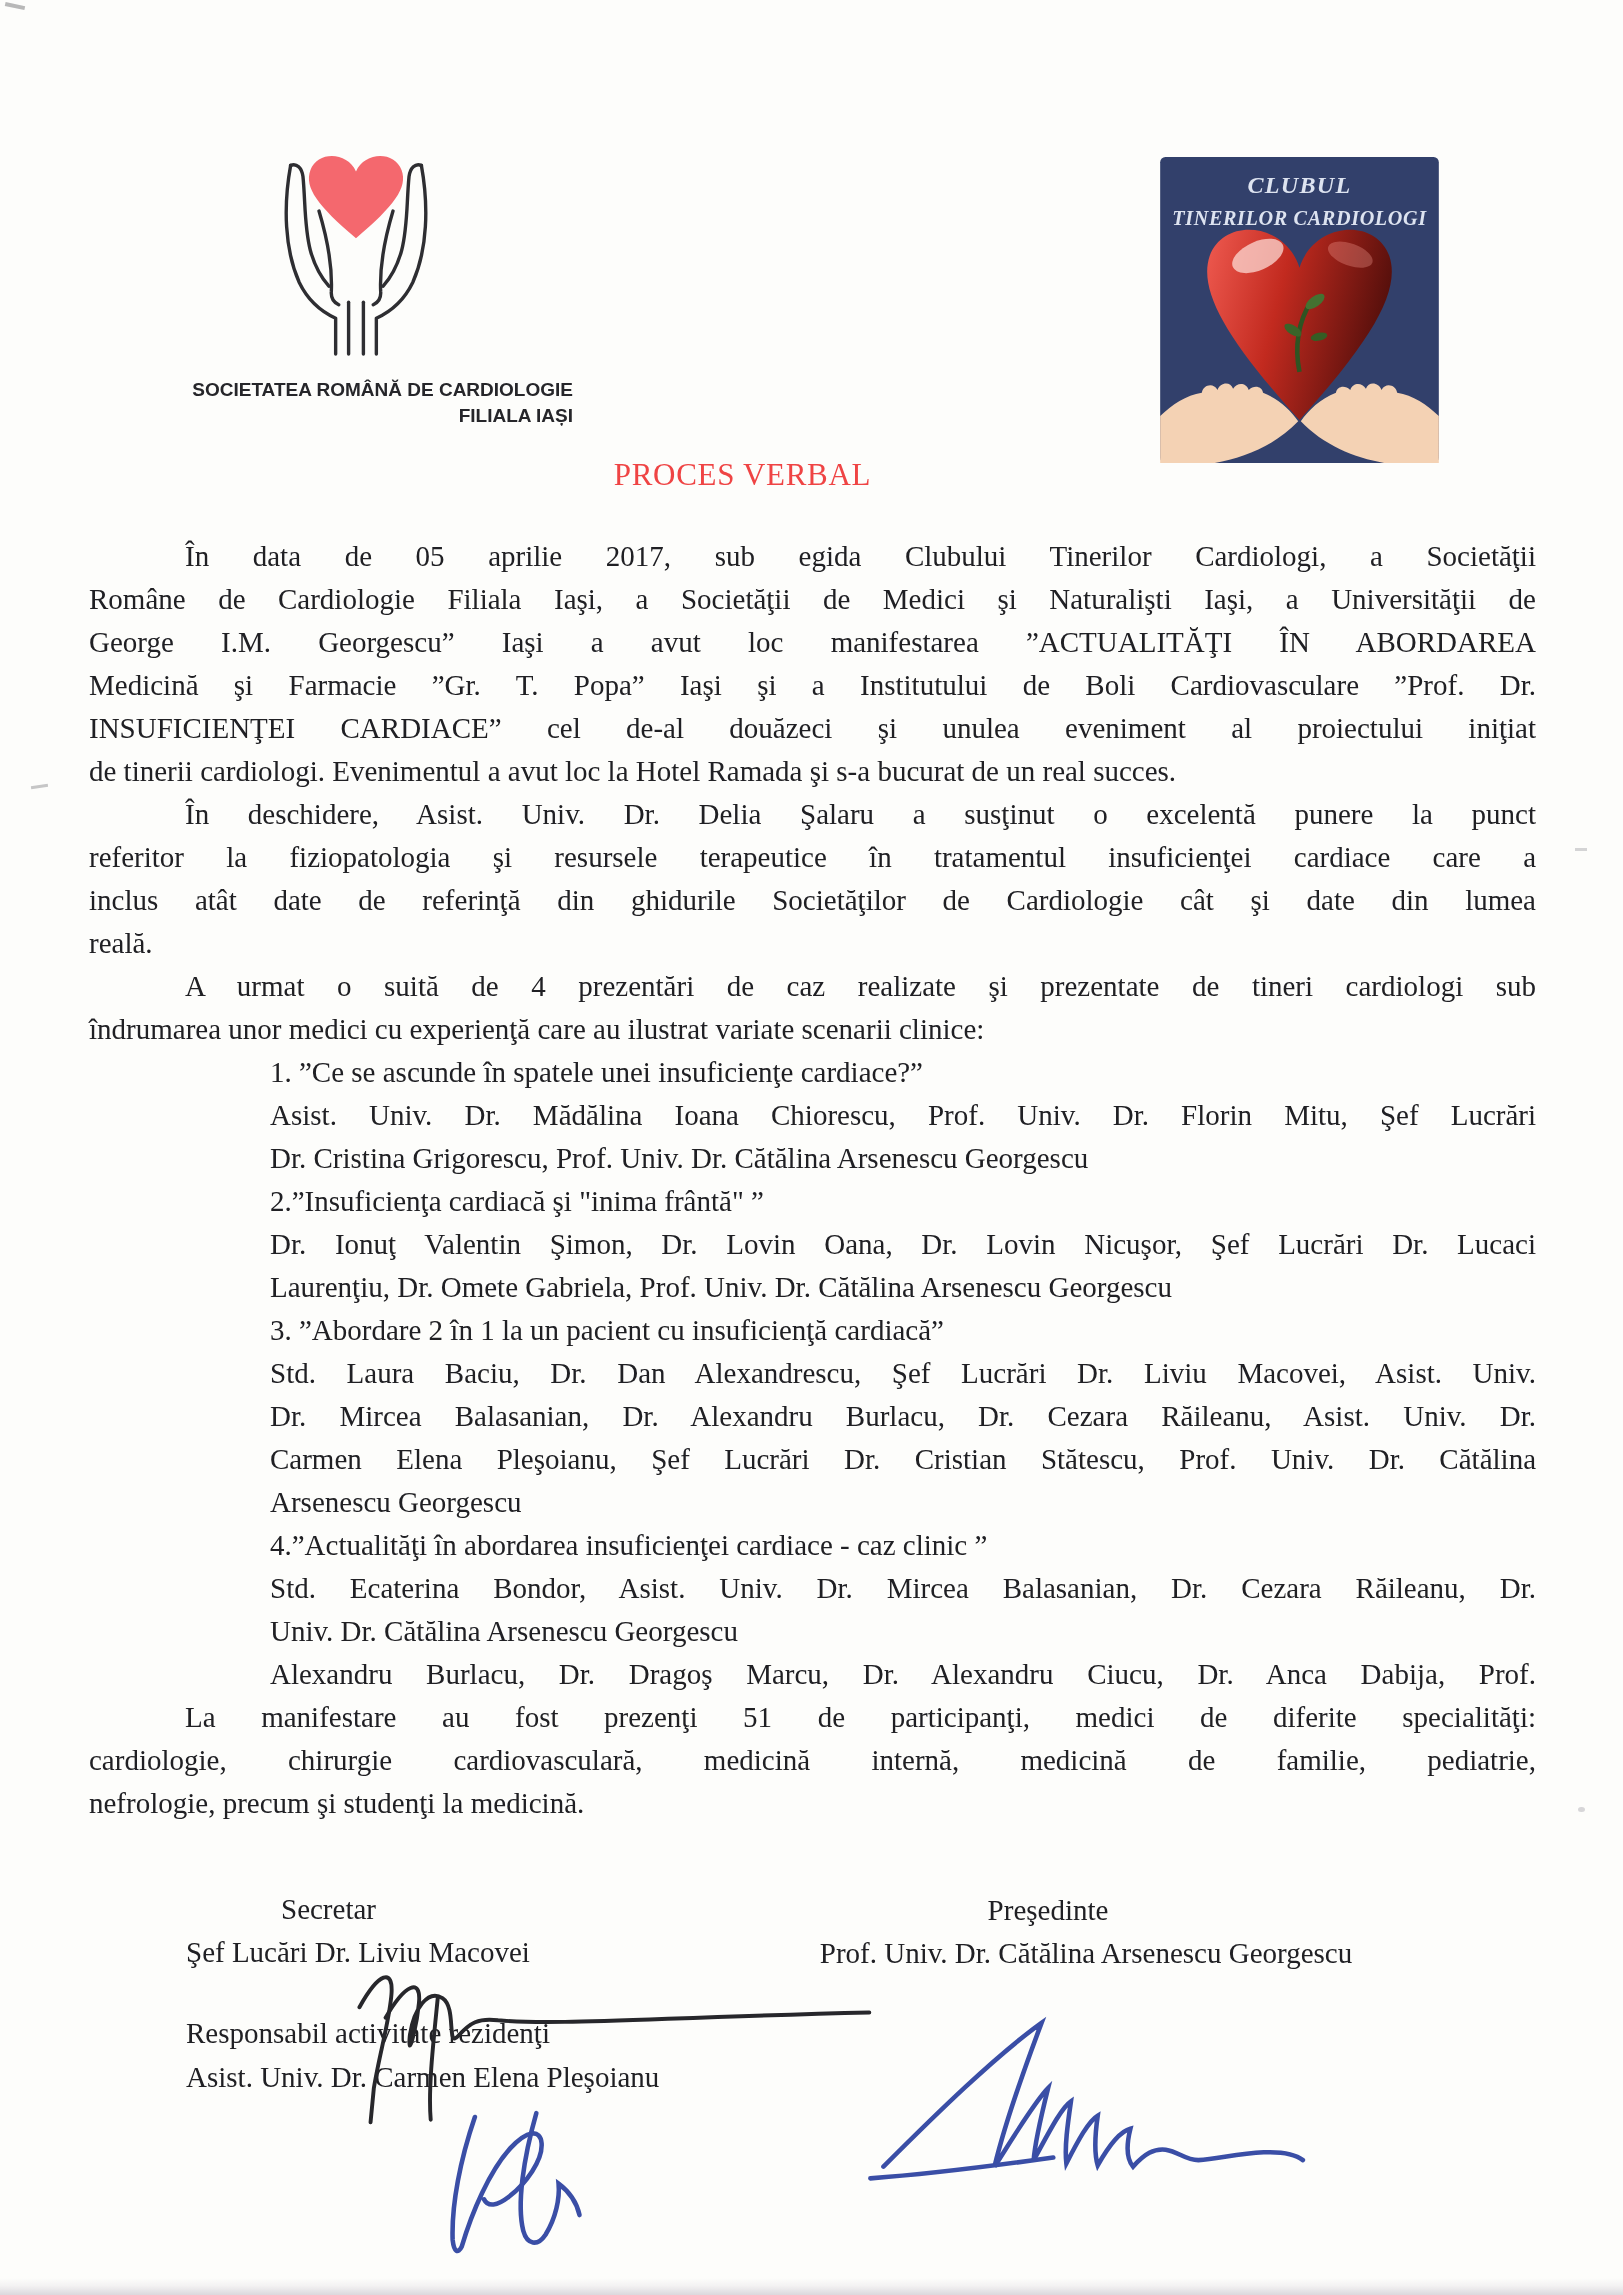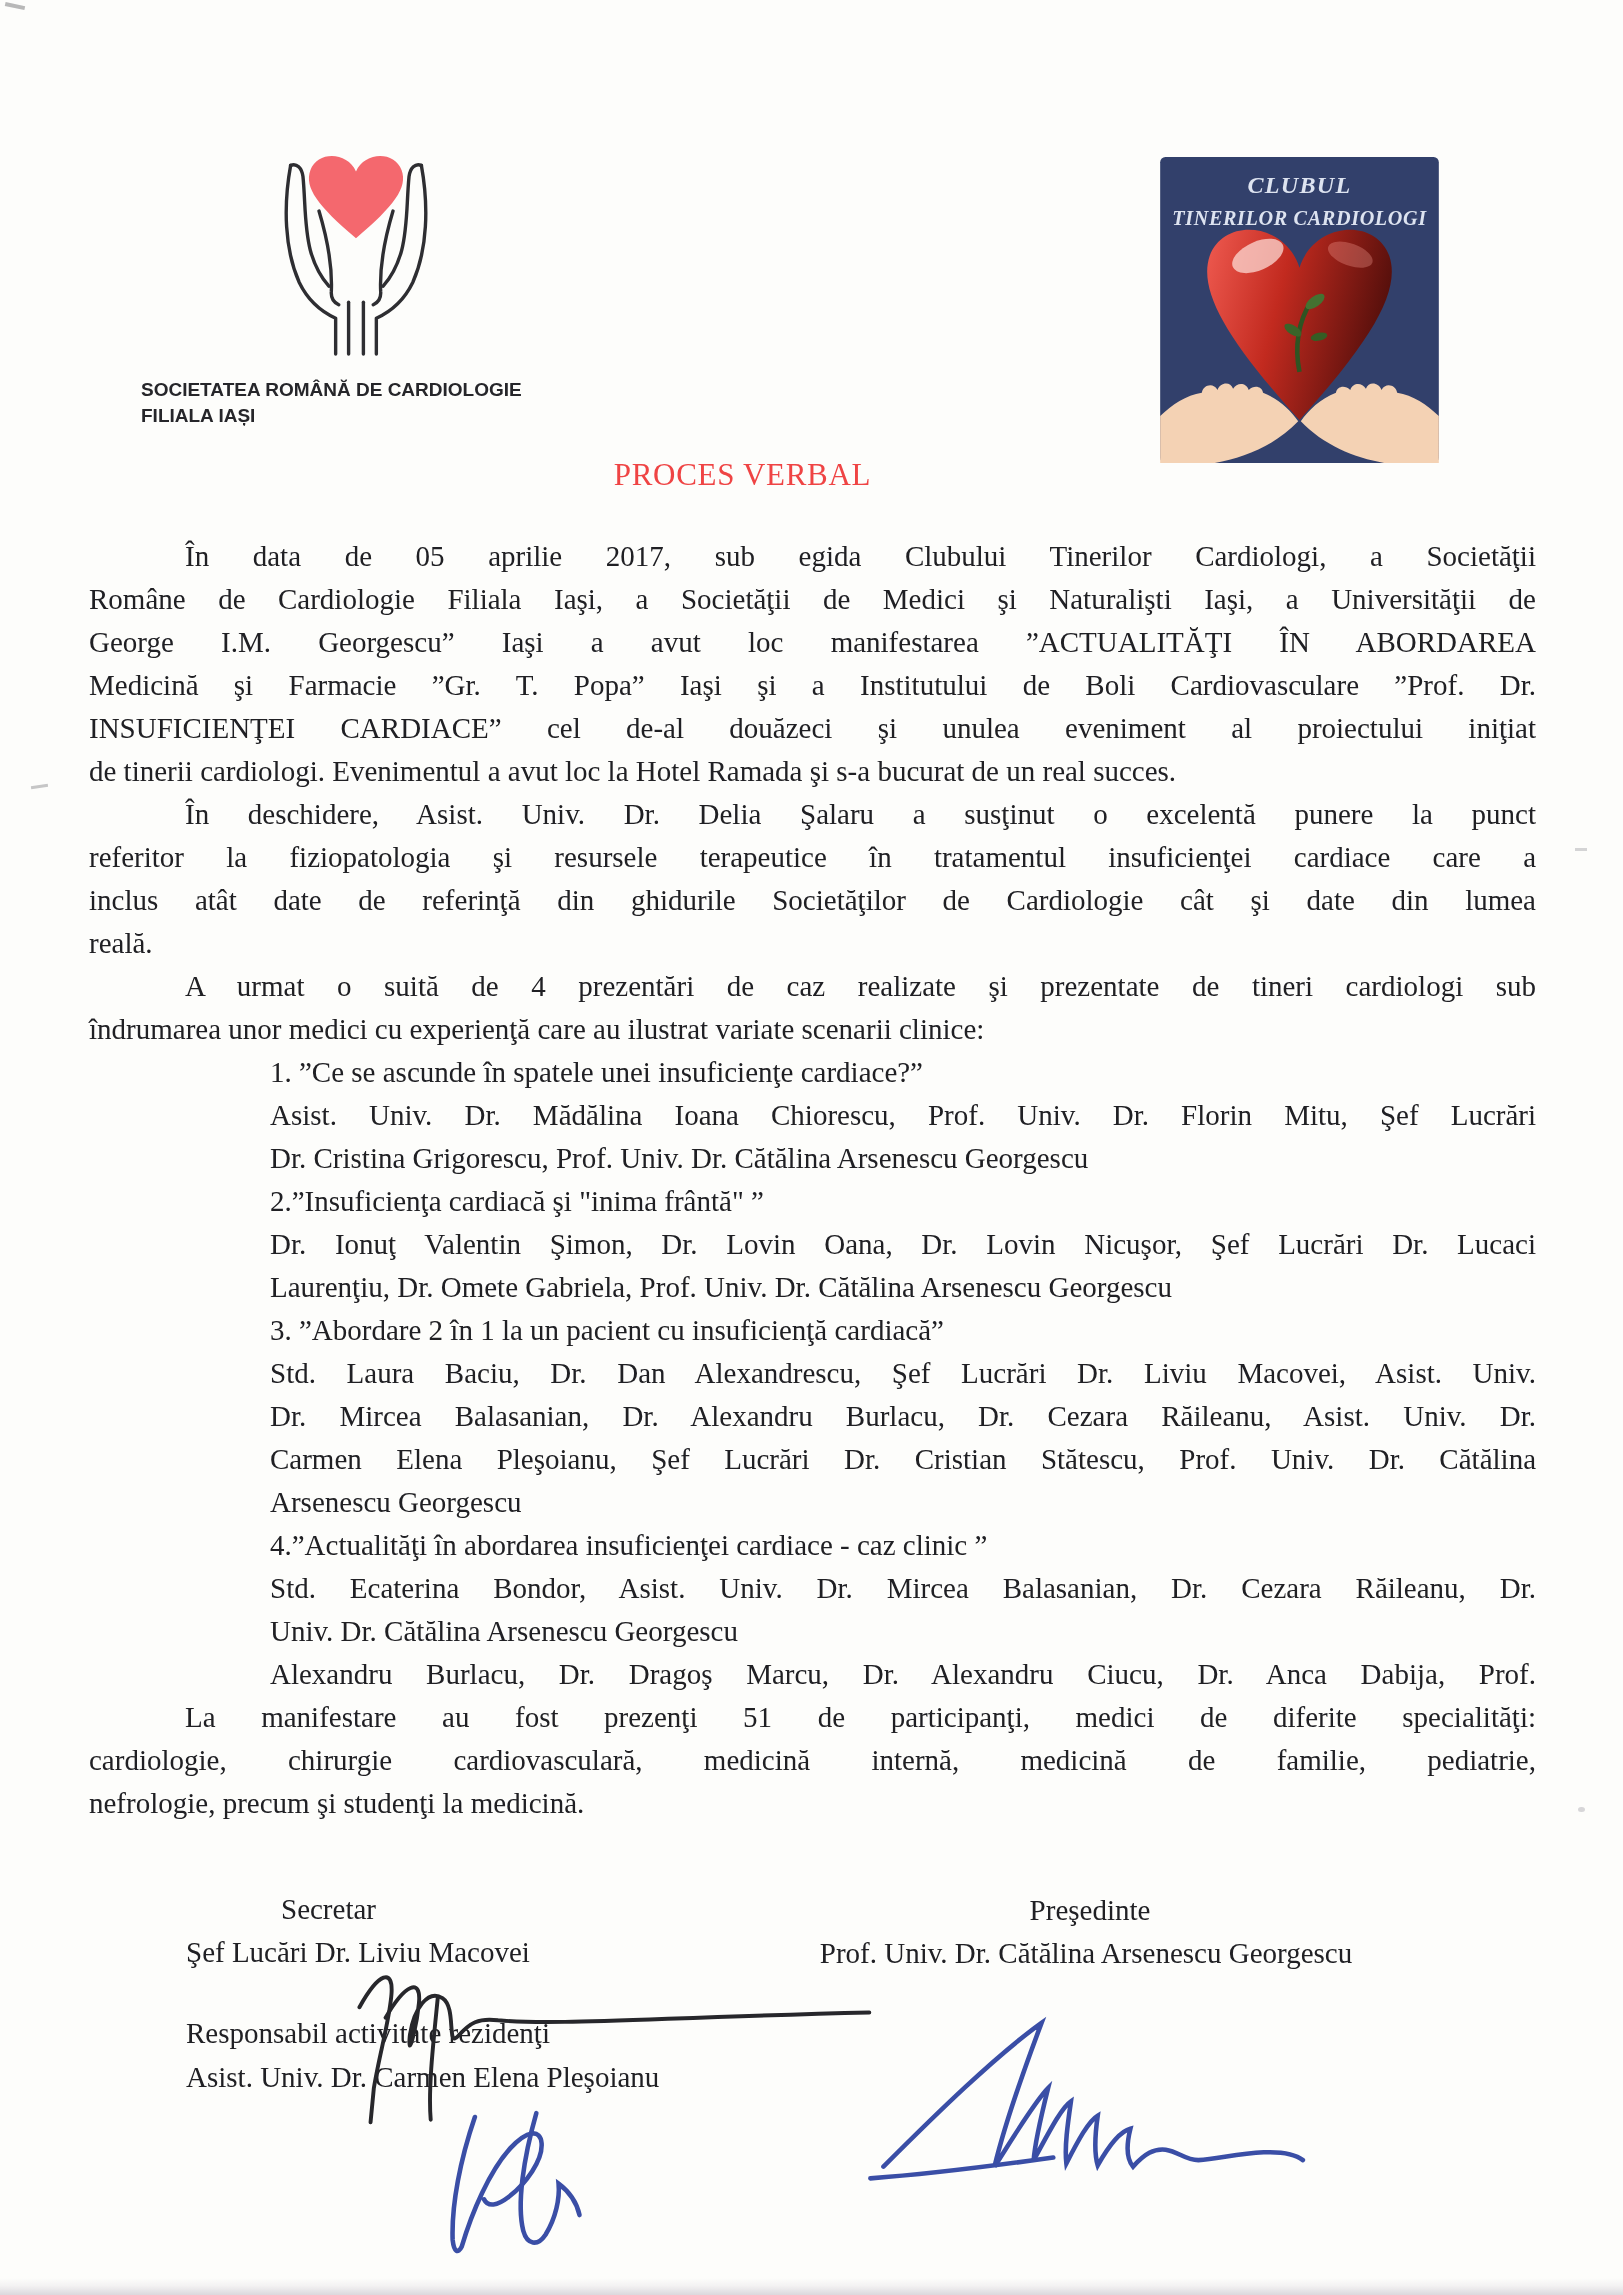--- a/index.html
+++ b/index.html
@@ -9,21 +9,21 @@
     width:1623px;height:2295px;
     background:#fdfdfb;
     font-family:"Liberation Serif", serif;
     color:#202024;
     overflow:hidden;
   }
   
   .org-logo{position:absolute;left:245px;top:130px;width:222px;height:236px;}
   .org-caption{
     position:absolute;left:141px;top:377px;width:432px;
-    text-align:left;font-family:"Liberation Sans", sans-serif;
+    text-align:right;font-family:"Liberation Sans", sans-serif;
     font-weight:bold;font-size:19px;line-height:26px;color:#26262a;
     letter-spacing:0px;
   }
   .club-logo{position:absolute;left:1159px;top:157px;width:281px;height:306px;}
   
   .doc-title{
     position:absolute;left:0;top:457px;width:1485px;
     text-align:center;font-size:31px;letter-spacing:0.7px;color:#ef4444;
   }
   
@@ -134,21 +134,21 @@
     <div class="line" data-style="l">Univ. Dr. Cătălina Arsenescu Georgescu</div>
     <div class="line" data-style="lj">Alexandru Burlacu, Dr. Dragoş Marcu, Dr. Alexandru Ciucu, Dr. Anca Dabija, Prof.</div>
     <div class="line" data-style="ij">La manifestare au fost prezenţi 51 de participanţi, medici de diferite specialităţi:</div>
     <div class="line" data-style="j">cardiologie, chirurgie cardiovasculară, medicină internă, medicină de familie, pediatrie,</div>
     <div class="line" data-style="p">nefrologie, precum şi studenţi la medicină.</div>
   </div>
 
   <div class="sig-text" style="left:281px;top:1888px;">Secretar</div>
   <div class="sig-text" style="left:186px;top:1931px;">Şef Lucări Dr. Liviu Macovei</div>
 
-  <div class="sig-text sig-center" style="left:763px;top:1889px;width:654px;">Preşedinte</div>
+  <div class="sig-text sig-center" style="left:721px;top:1889px;width:654px;">Preşedinte</div>
   <div class="sig-text sig-center" style="left:759px;top:1932px;width:654px;">Prof. Univ. Dr. Cătălina Arsenescu Georgescu</div>
 
   <div class="sig-text" style="left:186px;top:2012px;">Responsabil activitate rezidenţi</div>
   <div class="sig-text" style="left:186px;top:2056px;">Asist. Univ. Dr. Carmen Elena Pleşoianu</div>
 
   <svg class="sigmark" style="left:281px;top:1956px;" width="621" height="177" viewBox="0 0 950 270" aria-hidden="true">
     <g stroke="#27272b" stroke-width="6" fill="none" stroke-linecap="round">
       <path d="M120,78 C150,24 172,18 169,58 C166,98 150,152 142,202 L137,254"></path>
       <path d="M160,94 C190,42 215,32 211,72 C207,112 193,162 197,122 C203,80 225,50 247,64 C269,78 253,142 271,122 C289,102 302,94 332,98 C422,106 562,94 900,86"></path>
       <path d="M240,62 C233,132 225,202 229,250"></path>

